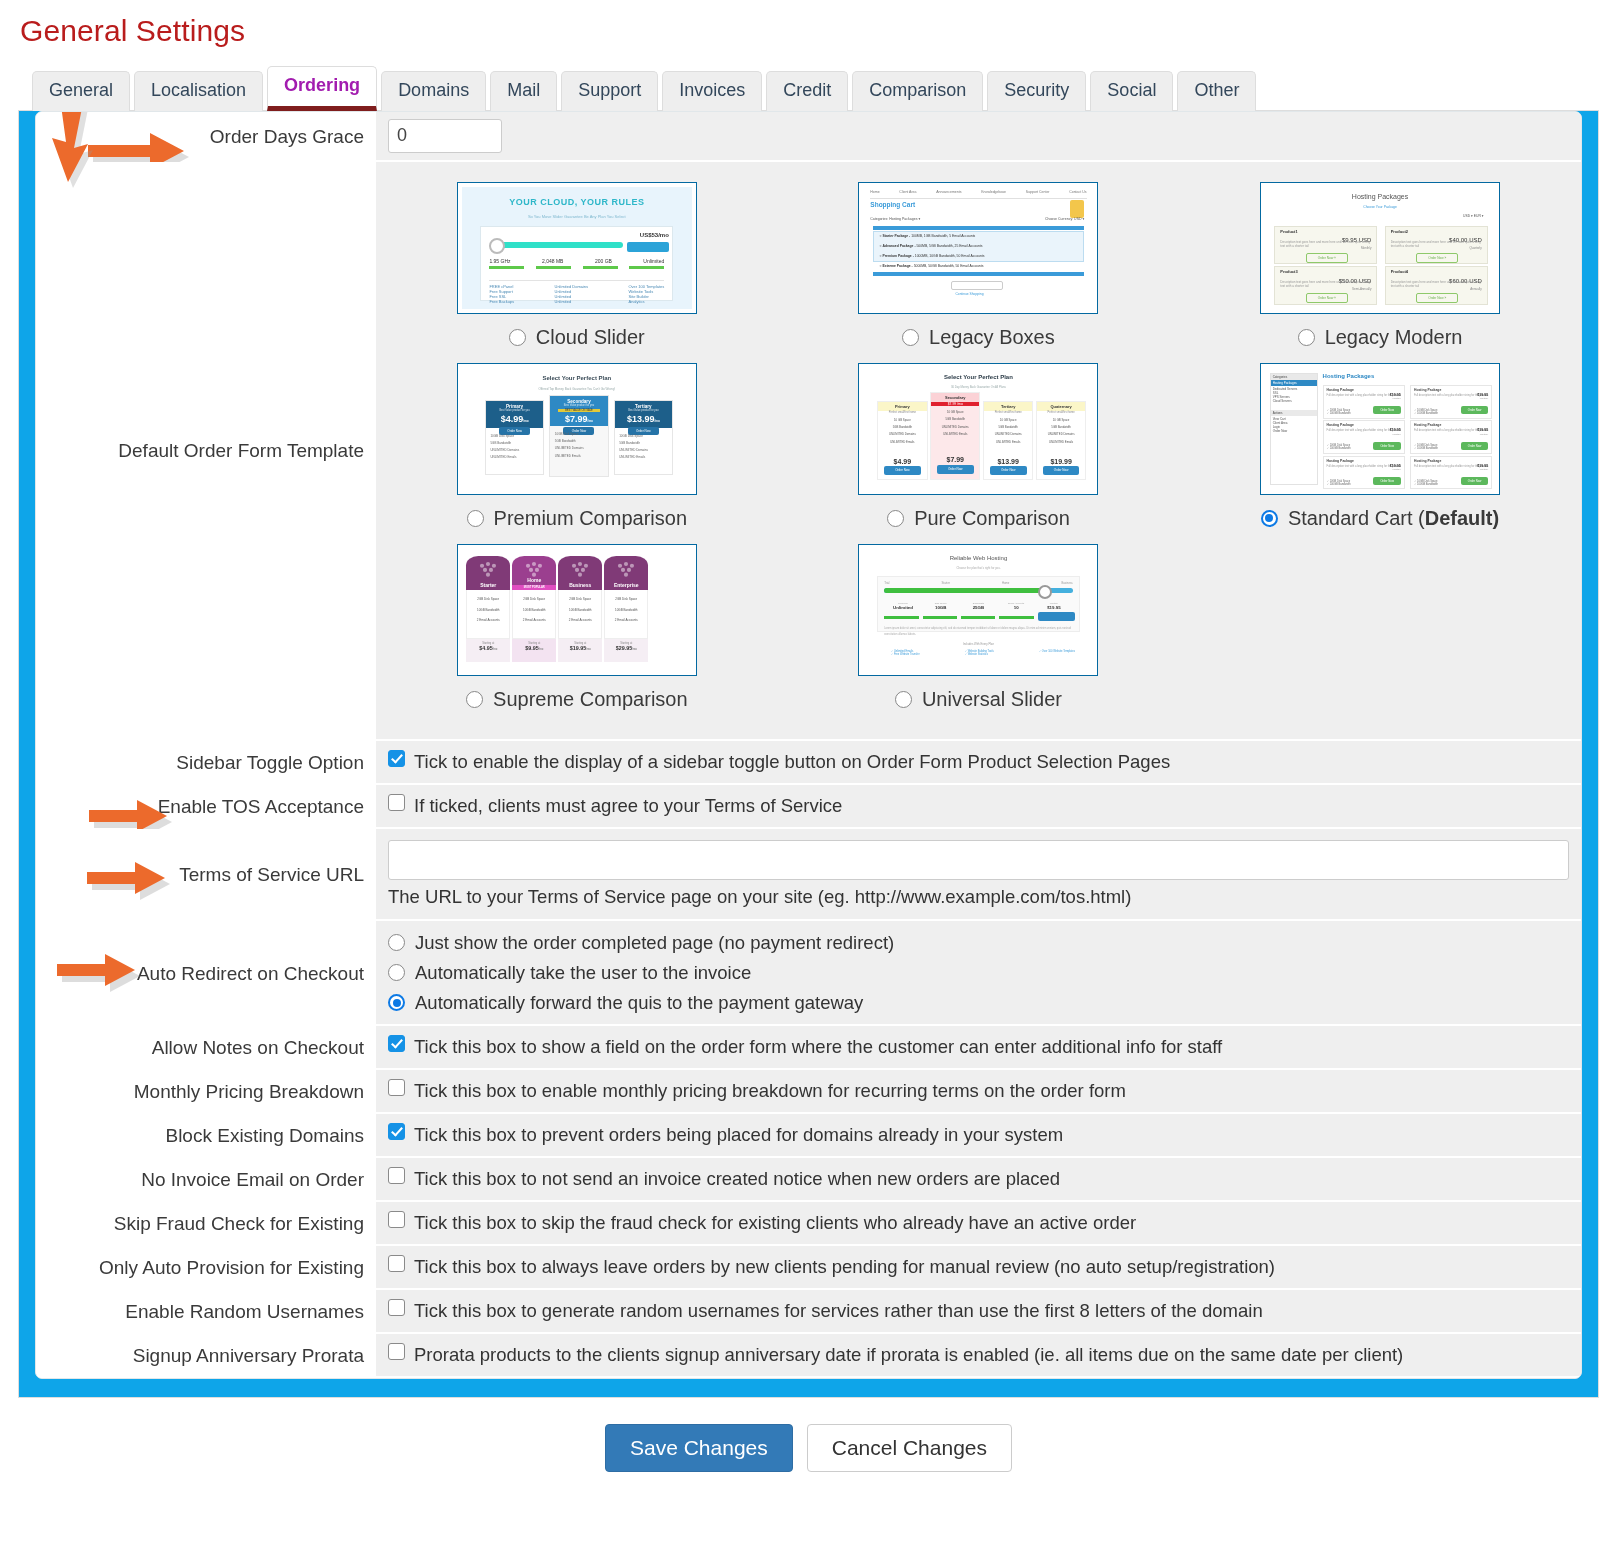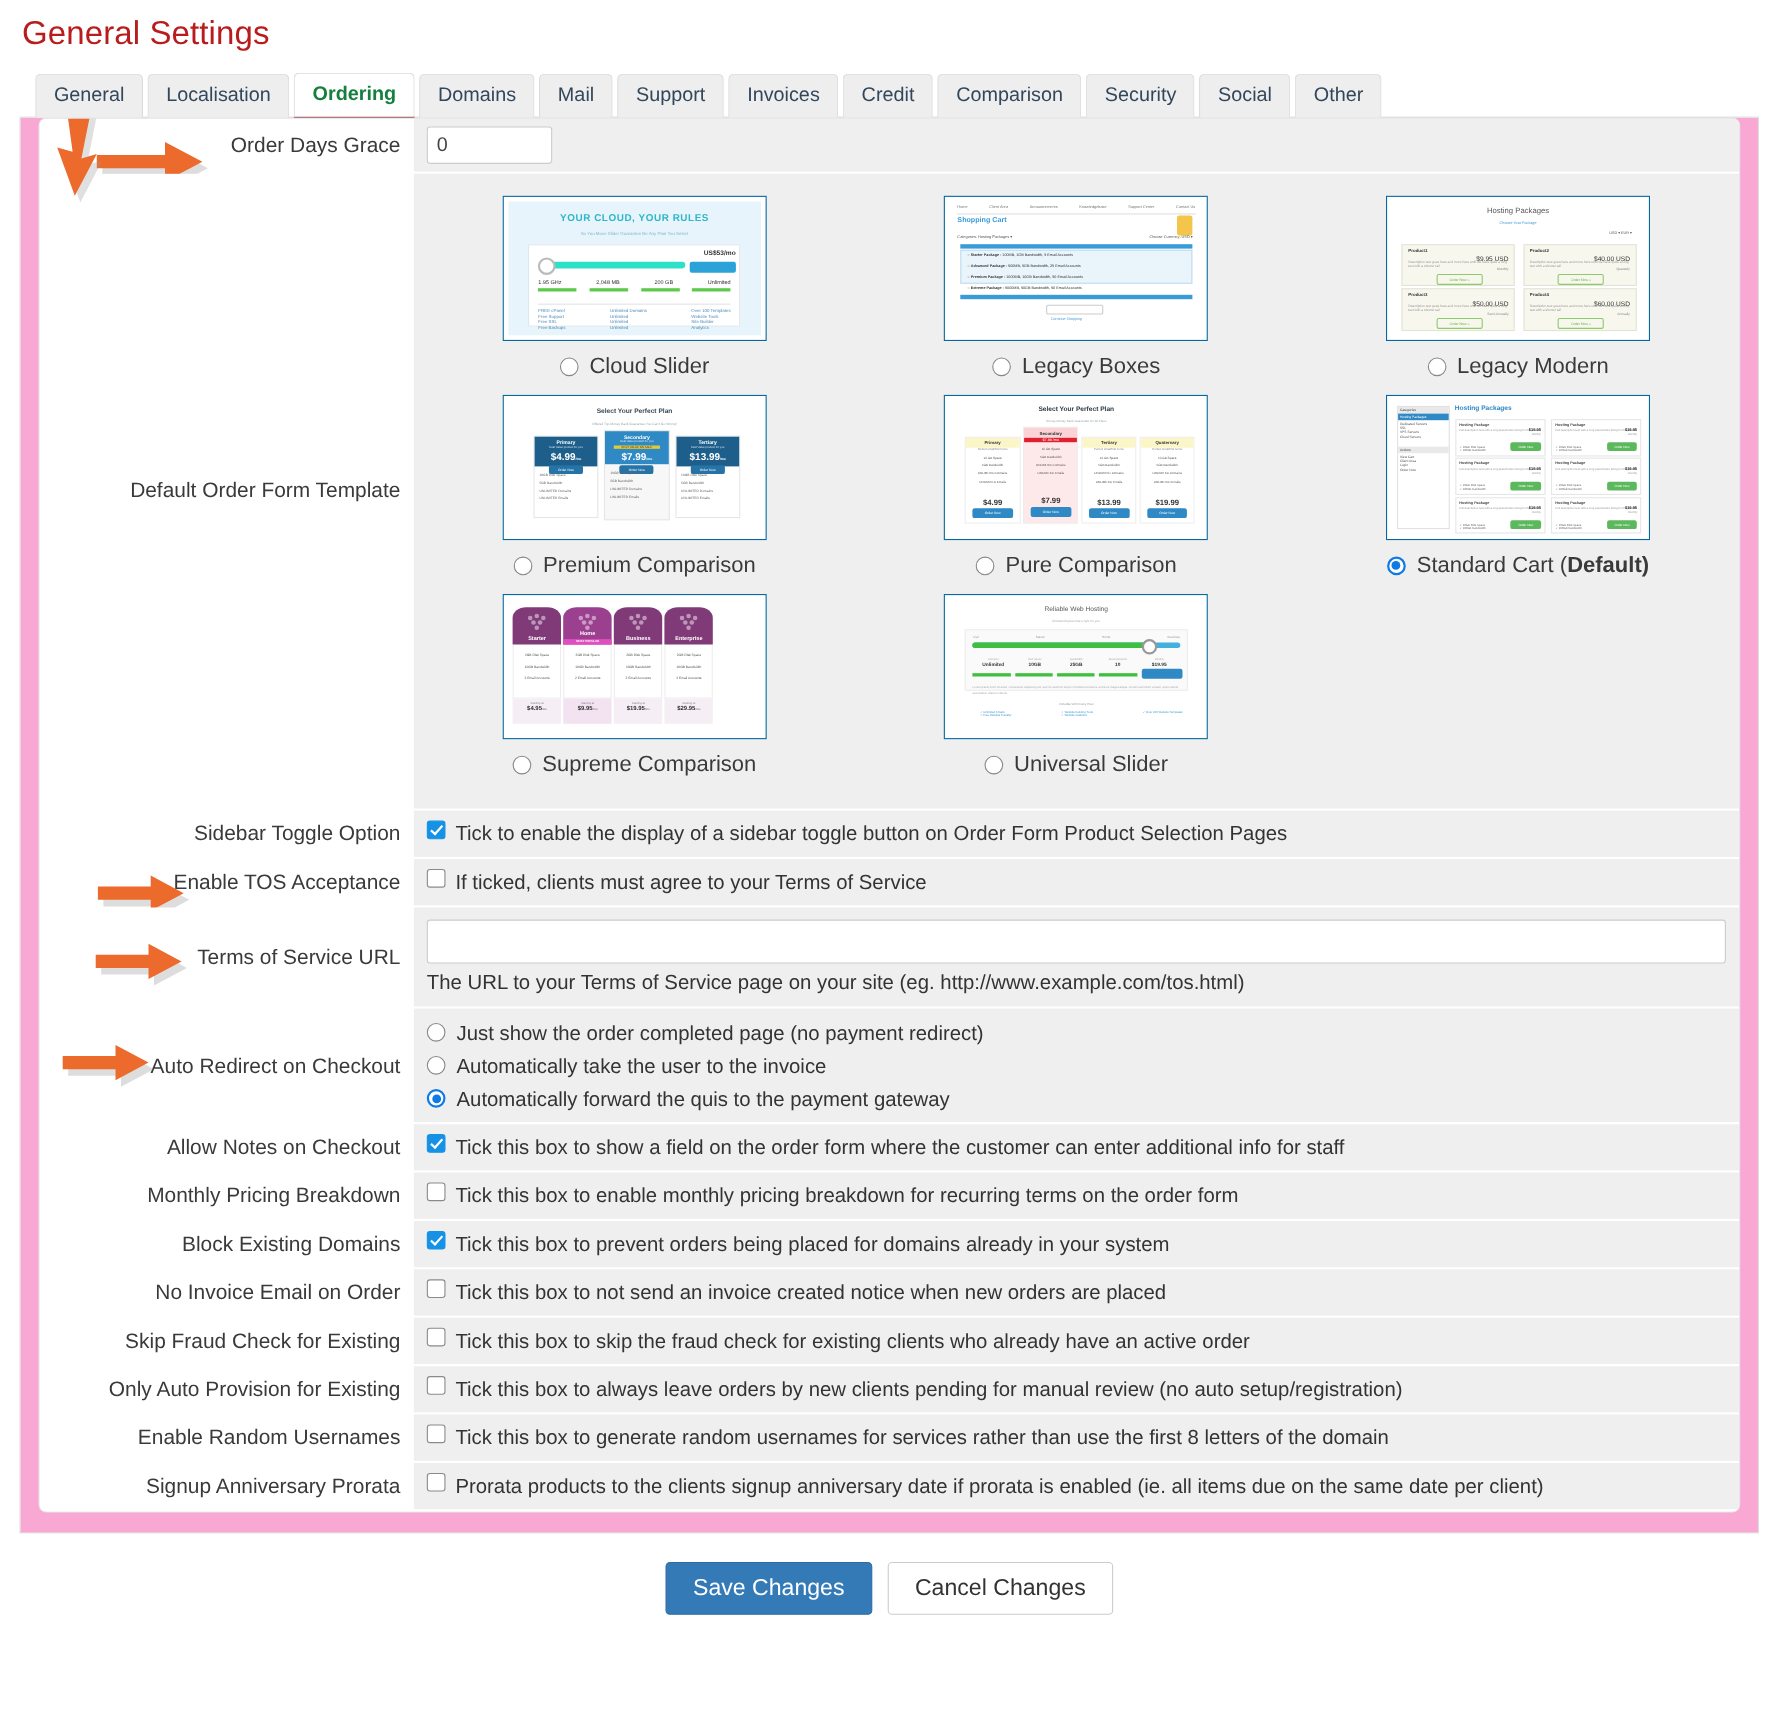--- a/index.html
+++ b/index.html
@@ -46,30 +46,30 @@
     padding: 9px 16px 10px 16px;
     font-size: 18px;
     color: #33475b;
     line-height: 1.1;
     margin-bottom: -1px;
     cursor: pointer;
     white-space: nowrap;
   }
   .tab.active {
     background: #ffffff;
-    color: #15803d;
+    color: #a21caf;
     font-weight: 700;
-    border-bottom: 1px solid #7f1d1d;
+    border-bottom: 5px solid #7f1d1d;
   }
 
   
   .panel-outer {
     border: 1px solid #dddddd;
     border-top: none;
-    background: #f9a8d4;
+    background: #0ea5e9;
     padding: 0 16px 18px 16px;
     box-sizing: border-box;
   }
   .panel {
     border: 1px solid #e1e7ea;
     border-radius: 7px;
     background: #ffffff;
     overflow: hidden;
   }
 

